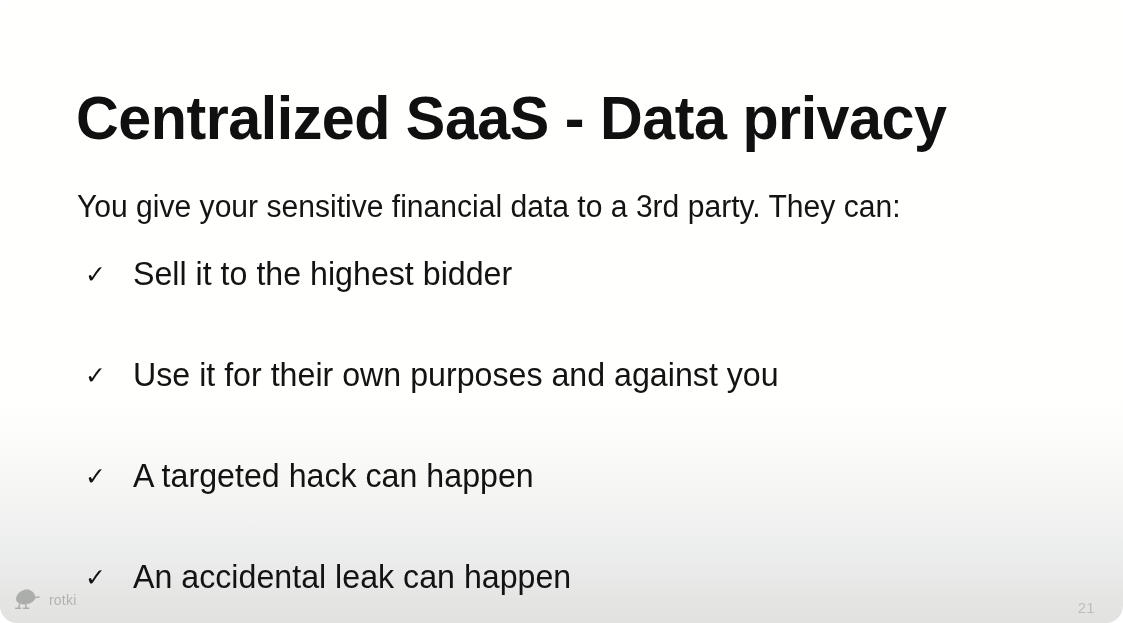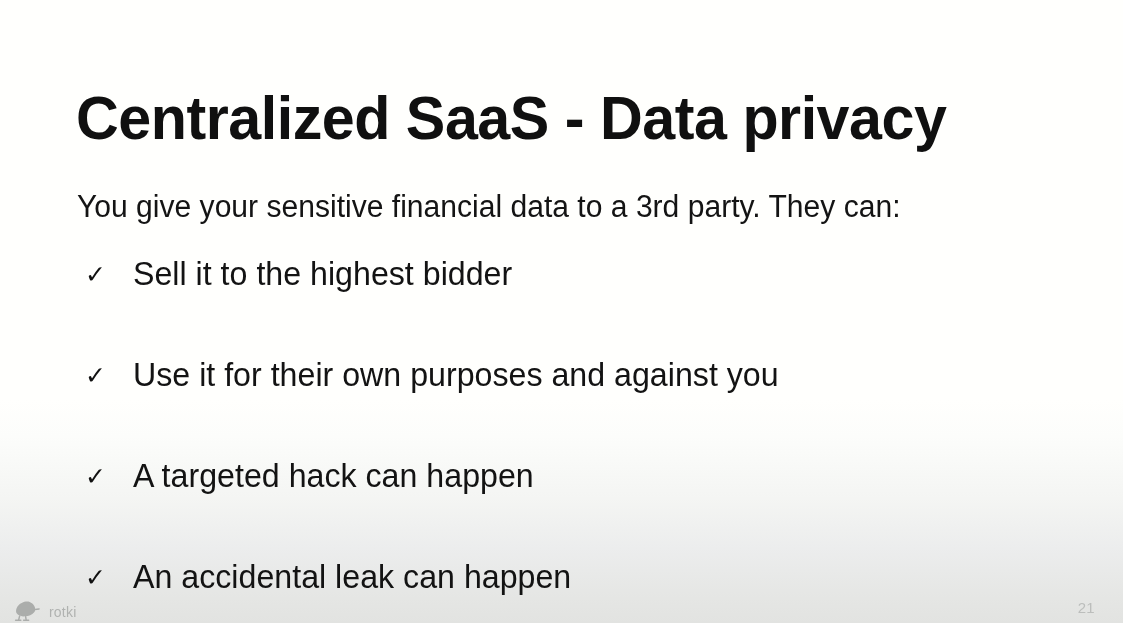--- a/index.html
+++ b/index.html
@@ -15,20 +15,21 @@
     background: linear-gradient(to bottom,
         #fffffd 0%,
         #fffffd 64%,
         #fcfdfb 70%,
         #f4f5f3 80%,
         #eceded 88%,
         #e5e6e4 96%,
         #e2e3e1 100%);
     font-family: "Liberation Sans", "DejaVu Sans", sans-serif;
     color: #111111;
+    border-radius: 17px;
     -webkit-font-smoothing: antialiased;
   }
 
   
   .slide-title {
     position: absolute;
     left: 76px;
     top: 43px;
     font-size: 62px;
     font-weight: 700;
@@ -90,21 +91,21 @@
     color: #131313;
     white-space: nowrap;
     transform: scaleX(0.975);
     transform-origin: left center;
   }
 
   
   .footer-brand {
     position: absolute;
     left: 12px;
-    bottom: 0;
+    bottom: 12px;
     display: flex;
     align-items: center;
     gap: 7px;
     opacity: 0.95;
   }
   .brand-logo {
     width: 30px;
     height: 22px;
     display: block;
   }

